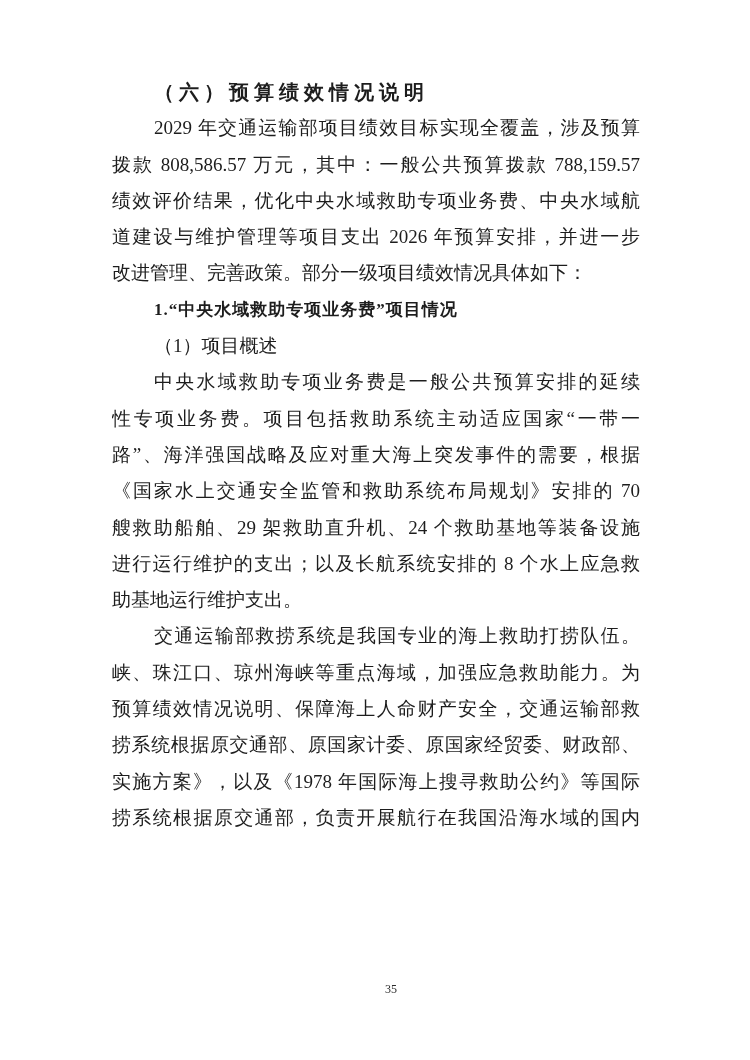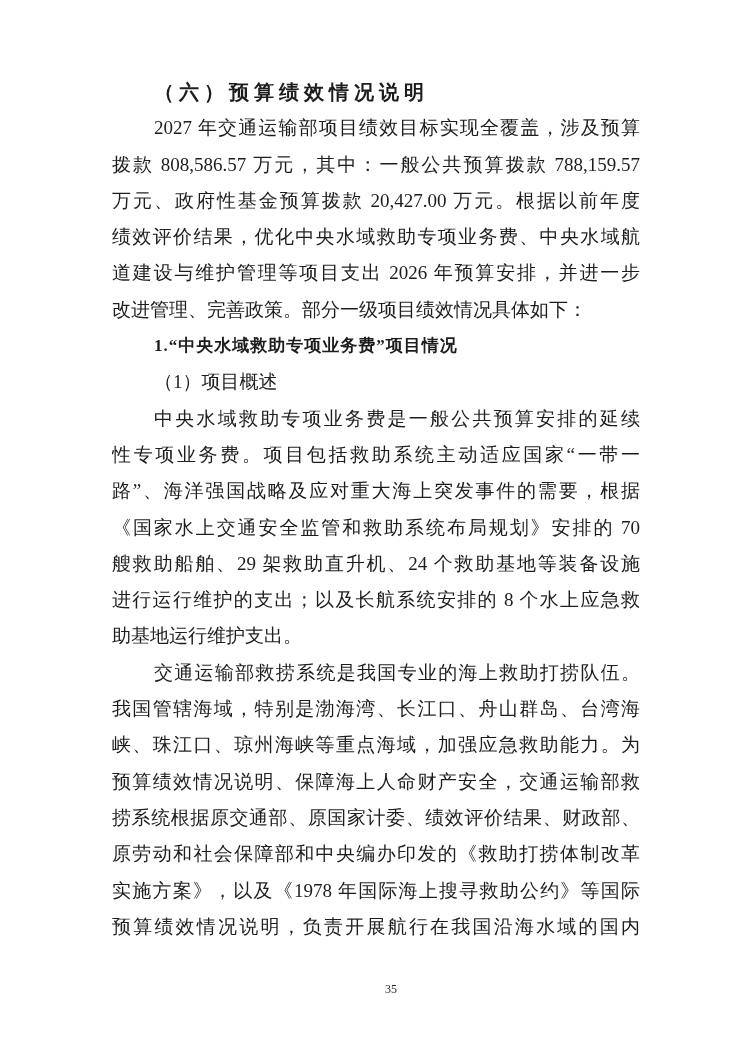--- a/index.html
+++ b/index.html
@@ -56,45 +56,42 @@
 </style>
 </head>
 <body>
 
 <div class="page">
 
   <div class="doc">
 
     <div class="line h1 ind left">（六）预算绩效情况说明</div>
 
-    <div class="line ind jf">2027 年交通运输部项目绩效目标实现全覆盖，涉及预算</div>
+    <div class="line ind jf">2029 年交通运输部项目绩效目标实现全覆盖，涉及预算</div>
     <div class="line jf">拨款 808,586.57 万元，其中：一般公共预算拨款 788,159.57</div>
-    <div class="line jf">万元、政府性基金预算拨款 20,427.00 万元。根据以前年度</div>
     <div class="line jf">绩效评价结果，优化中央水域救助专项业务费、中央水域航</div>
     <div class="line jf">道建设与维护管理等项目支出 2026 年预算安排，并进一步</div>
     <div class="line left">改进管理、完善政策。部分一级项目绩效情况具体如下：</div>
 
     <div class="line h2 ind left">1.“中央水域救助专项业务费”项目情况</div>
 
     <div class="line ind left">（1）项目概述</div>
 
     <div class="line ind jf">中央水域救助专项业务费是一般公共预算安排的延续</div>
     <div class="line jf">性专项业务费。项目包括救助系统主动适应国家“一带一</div>
     <div class="line jf">路”、海洋强国战略及应对重大海上突发事件的需要，根据</div>
     <div class="line jf">《国家水上交通安全监管和救助系统布局规划》安排的 70</div>
     <div class="line jf">艘救助船舶、29 架救助直升机、24 个救助基地等装备设施</div>
     <div class="line jf">进行运行维护的支出；以及长航系统安排的 8 个水上应急救</div>
     <div class="line left">助基地运行维护支出。</div>
 
     <div class="line ind jf">交通运输部救捞系统是我国专业的海上救助打捞队伍。</div>
-    <div class="line jf">我国管辖海域，特别是渤海湾、长江口、舟山群岛、台湾海</div>
     <div class="line jf">峡、珠江口、琼州海峡等重点海域，加强应急救助能力。为</div>
     <div class="line jf">预算绩效情况说明、保障海上人命财产安全，交通运输部救</div>
-    <div class="line jf">捞系统根据原交通部、原国家计委、绩效评价结果、财政部、</div>
-    <div class="line jf">原劳动和社会保障部和中央编办印发的《救助打捞体制改革</div>
+    <div class="line jf">捞系统根据原交通部、原国家计委、原国家经贸委、财政部、</div>
     <div class="line jf">实施方案》，以及《1978 年国际海上搜寻救助公约》等国际</div>
-    <div class="line jf">预算绩效情况说明，负责开展航行在我国沿海水域的国内</div>
+    <div class="line jf">捞系统根据原交通部，负责开展航行在我国沿海水域的国内</div>
 
   </div>
 
   <div class="pagenum">35</div>
 
 </div>
 
 </body></html>

